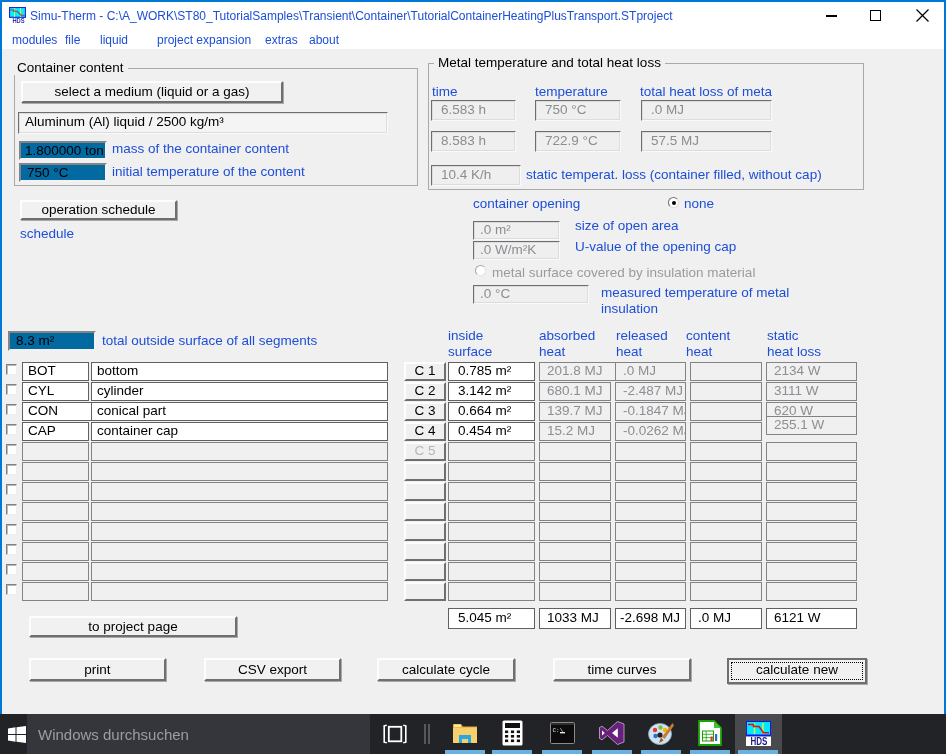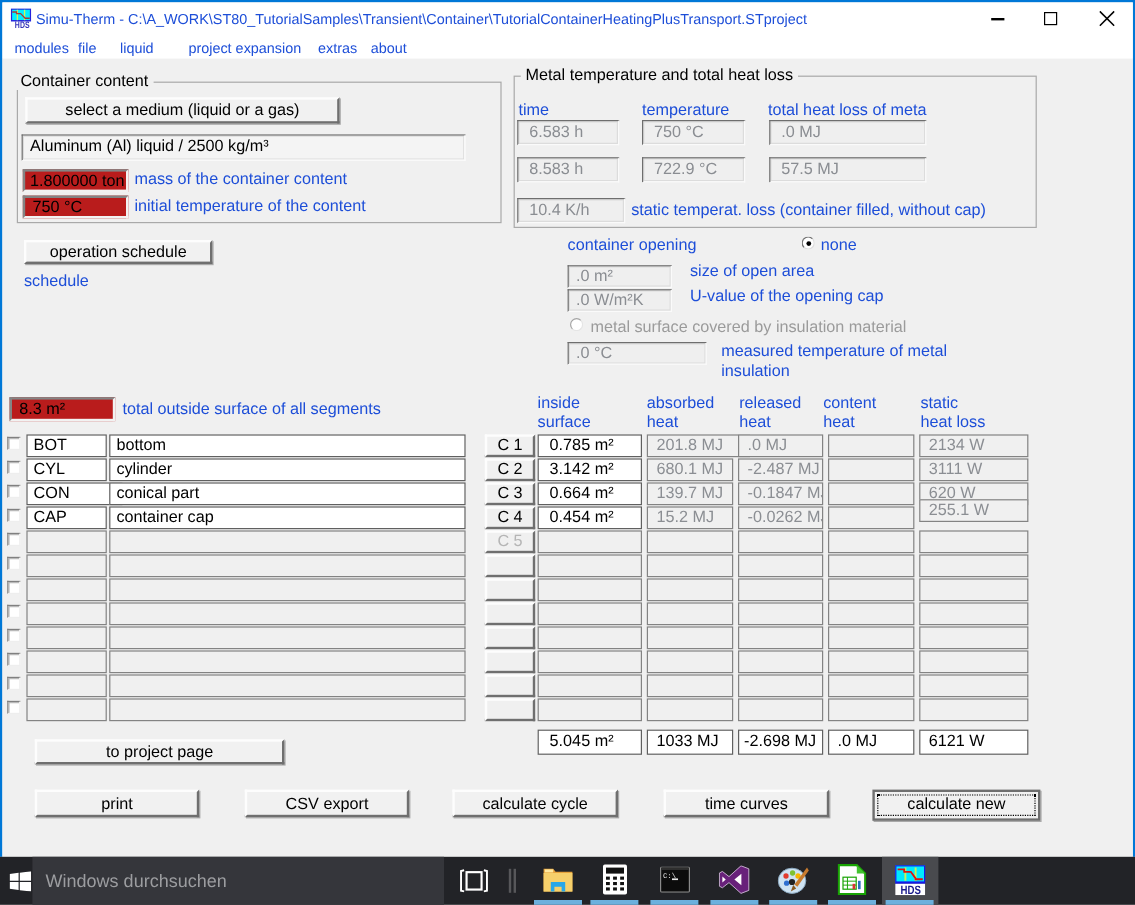--- a/index.html
+++ b/index.html
@@ -1,21 +1,21 @@
 <!DOCTYPE html>
 <html><head><meta charset="utf-8">
 <style>
 * { box-sizing: border-box; }
 html,body { margin:0; padding:0; }
 body { width:946px; height:754px; background:#f0f0f0; position:relative; overflow:hidden;
        font-family:"Liberation Sans", sans-serif; }
 .abs { position:absolute; }
 .lbl { position:absolute; font-size:13.5px; color:#1d4ed8; white-space:nowrap; line-height:14px; }
 .gray { color:#9b9b9b; }
-.fld { position:absolute; background:#b91c1c; border:2px solid; border-color:#848484 #f2f2f2 #f2f2f2 #848484;
+.fld { position:absolute; background:#0369a1; border:2px solid; border-color:#848484 #f2f2f2 #f2f2f2 #848484;
        font-size:13.5px; color:#000; white-space:nowrap; overflow:hidden; padding-left:6px; }
 .fldg { background:#efefef; color:#8a8d92; border-width:1px; border-color:#6e6e6e #fafafa #fafafa #6e6e6e;
         box-shadow: inset 0 0 0 1px #dcdcdc; }
 .btn { position:absolute; background:#f1f1f1; border:2px solid; border-color:#fdfdfd #6f6f6f #6f6f6f #fdfdfd;
        box-shadow:1px 1px 0 #a9a9a9; font-size:13.5px; color:#000; text-align:center; }
 .grp { position:absolute; border:1px solid #a9a9a9; }
 .grplbl { position:absolute; background:#f0f0f0; font-size:13.5px; color:#000; padding:0 4px; white-space:nowrap; line-height:14px; }
 .cell { position:absolute; border:1px solid #606060; background:#fff; font-size:13.5px; color:#000;
         white-space:nowrap; overflow:hidden; padding-left:5px; }
 .cg   { background:#f0f0f0; color:#8b8e93; padding-left:7px; border-color:#838383; }

